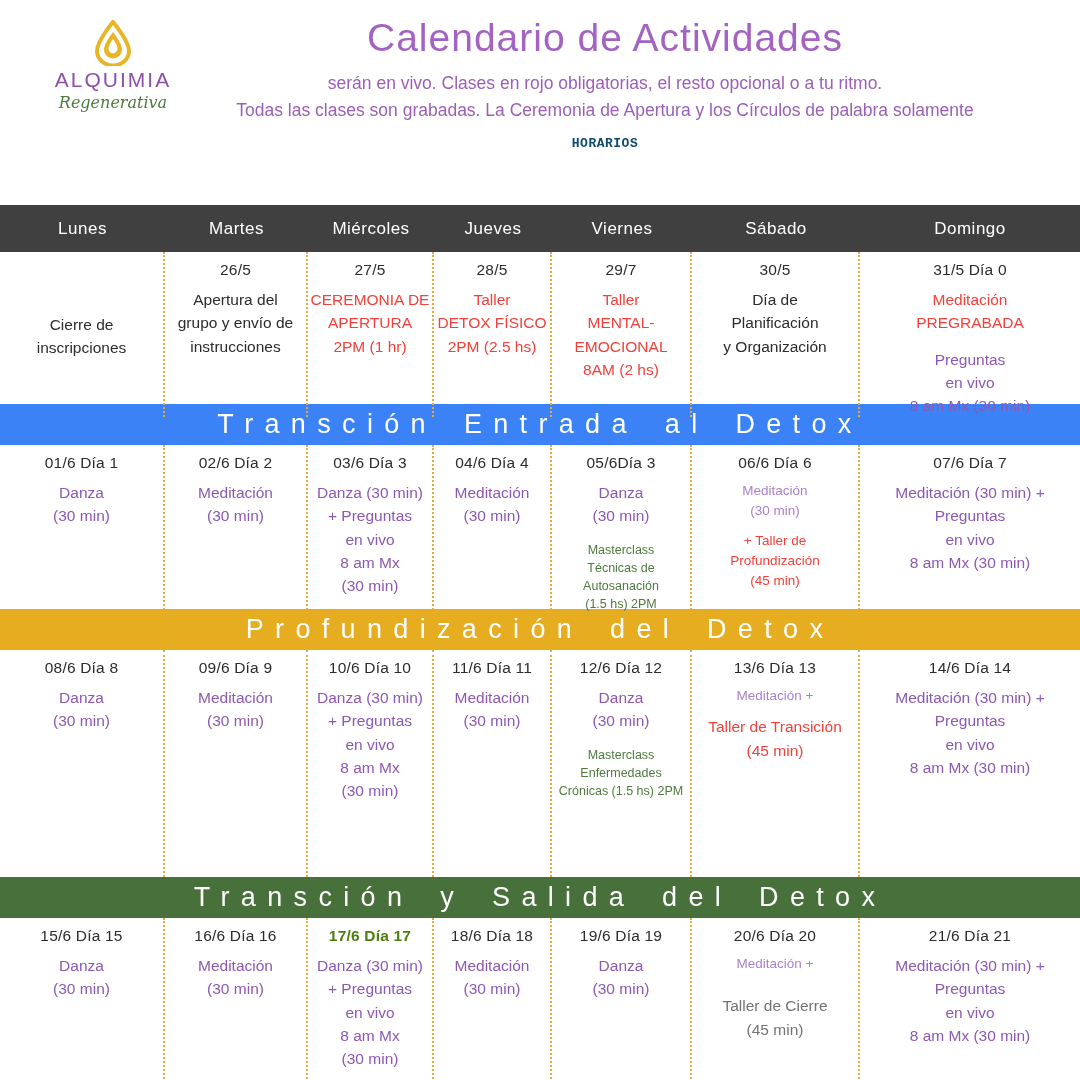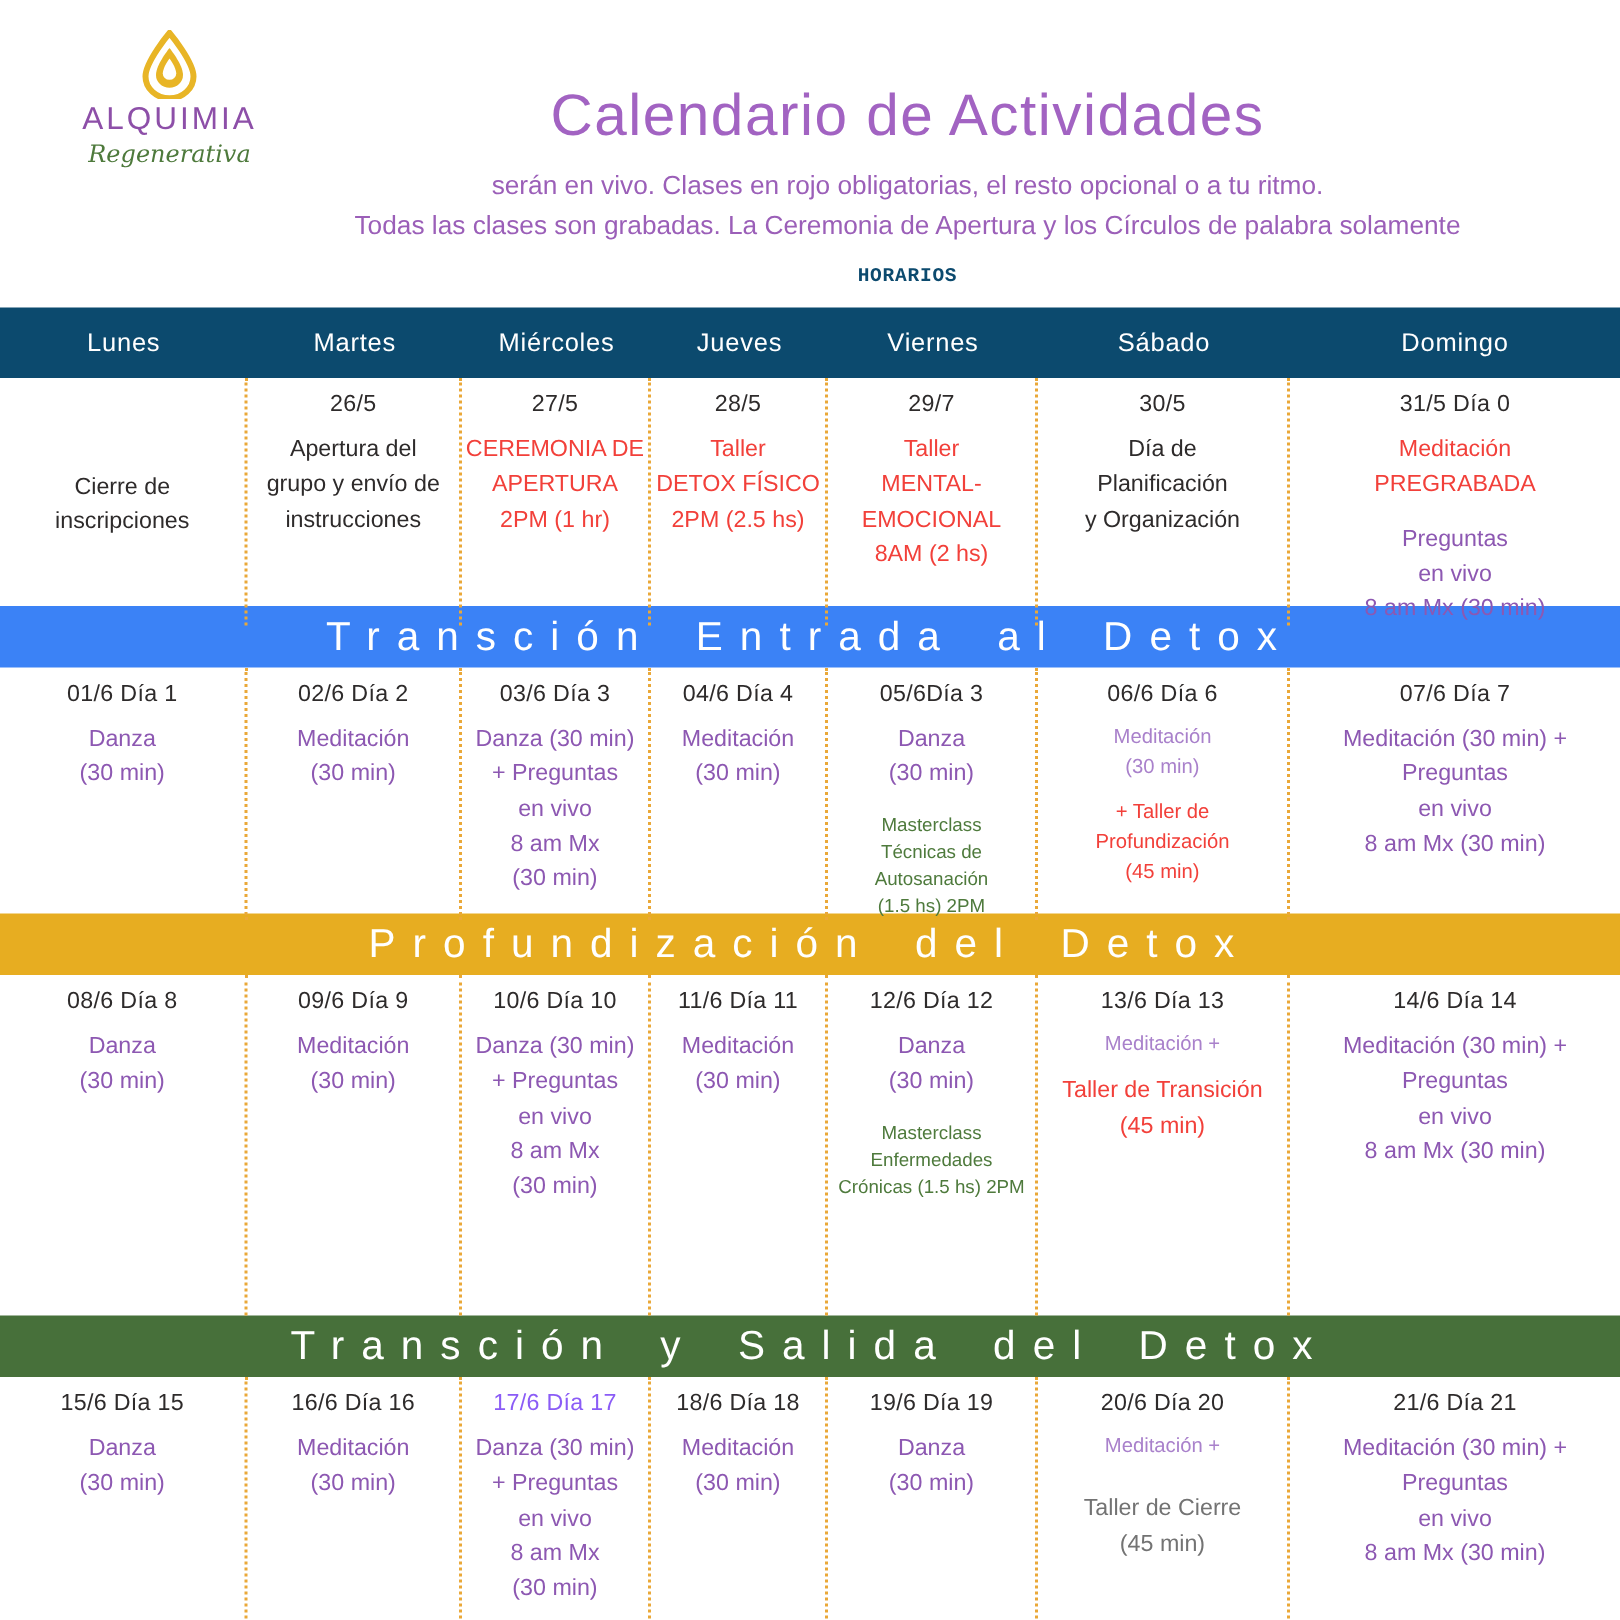--- a/index.html
+++ b/index.html
@@ -10,21 +10,21 @@
   }
   .page{position:relative;width:1080px;height:1080px;background:#fff;}
 
   
   .top{position:relative;height:205px;}
   .logo{position:absolute;left:38px;top:20px;width:150px;text-align:center;}
   .logo .drop{display:block;margin:0 auto 2px auto;}
   .brand{font-size:21px;letter-spacing:2px;color:#8d4fa8;font-weight:400;}
   .brand-sub{font-family:"DejaVu Serif", serif;font-style:italic;font-size:16px;color:#4e7a3c;margin-top:1px;}
   .head-text{padding:16px 60px 0 190px;text-align:center;}
-  .title{font-size:39px;color:#a263c2;font-weight:400;letter-spacing:1px;margin-top:40px;}
+  .title{font-size:39px;color:#a263c2;font-weight:400;letter-spacing:1px;}
   .subtitle{margin-top:10px;font-size:17.5px;line-height:1.55;color:#9b5fb8;}
   .horarios{margin-top:12px;font-size:13px;font-weight:700;color:#0c4a6e;letter-spacing:.5px;font-family:Liberation Mono, monospace;}
   .timezones{margin-top:4px;font-size:18.5px;color:#456e35;}
 
   
   .grid-row{display:grid;grid-template-columns:165px 143px 126px 118px 140px 168px 220px;width:1080px;}
   .day-band{height:47px;align-items:center;}
   .day-cell{display:flex;align-items:center;justify-content:center;height:47px;
     color:#ffffff;font-size:17px;letter-spacing:.5px;}
   .week .cell{box-sizing:border-box;text-align:center;padding-top:9px;position:relative;}
@@ -59,21 +59,21 @@
     <div class="head-text">
       <div class="title">Calendario de Actividades</div>
       <div class="subtitle">
         <div>serán en vivo.  Clases en rojo obligatorias, el resto opcional o a tu ritmo.</div>
         <div>Todas las clases son grabadas. La Ceremonia de Apertura y los Círculos de palabra solamente</div>
       </div>
       <div class="horarios">HORARIOS</div>
     </div>
   </div>
 
-  <div class="grid-row day-band" id="day-band" style="background: #0c4a6e;">
+  <div class="grid-row day-band" id="day-band" style="background: #404040;">
       <div class="day-cell">Lunes</div>
       <div class="day-cell">Martes</div>
       <div class="day-cell">Miércoles</div>
       <div class="day-cell">Jueves</div>
       <div class="day-cell">Viernes</div>
       <div class="day-cell">Sábado</div>
       <div class="day-cell">Domingo</div>
     </div>
 
   <div id="table-body">
@@ -281,21 +281,21 @@
           </div>
         </div>
         <div class="cell">
           <div class="date" style="color: rgb(46, 43, 43);">16/6 Día 16</div>
           <div class="block t-md" style="color: rgb(141, 88, 178);">
             <div>Meditación</div>
             <div>(30 min)</div>
           </div>
         </div>
         <div class="cell">
-          <div class="date" style="color: #8b5cf6;">17/6 Día 17</div>
+          <div class="date" style="color: #4d7c0f; font-weight: bold;">17/6 Día 17</div>
           <div class="block t-md" style="color: rgb(141, 88, 178);">
             <div>Danza (30 min)</div>
             <div>+ Preguntas</div>
             <div>en vivo</div>
             <div>8 am Mx</div>
             <div>(30 min)</div>
           </div>
         </div>
         <div class="cell">
           <div class="date" style="color: rgb(46, 43, 43);">18/6 Día 18</div>

